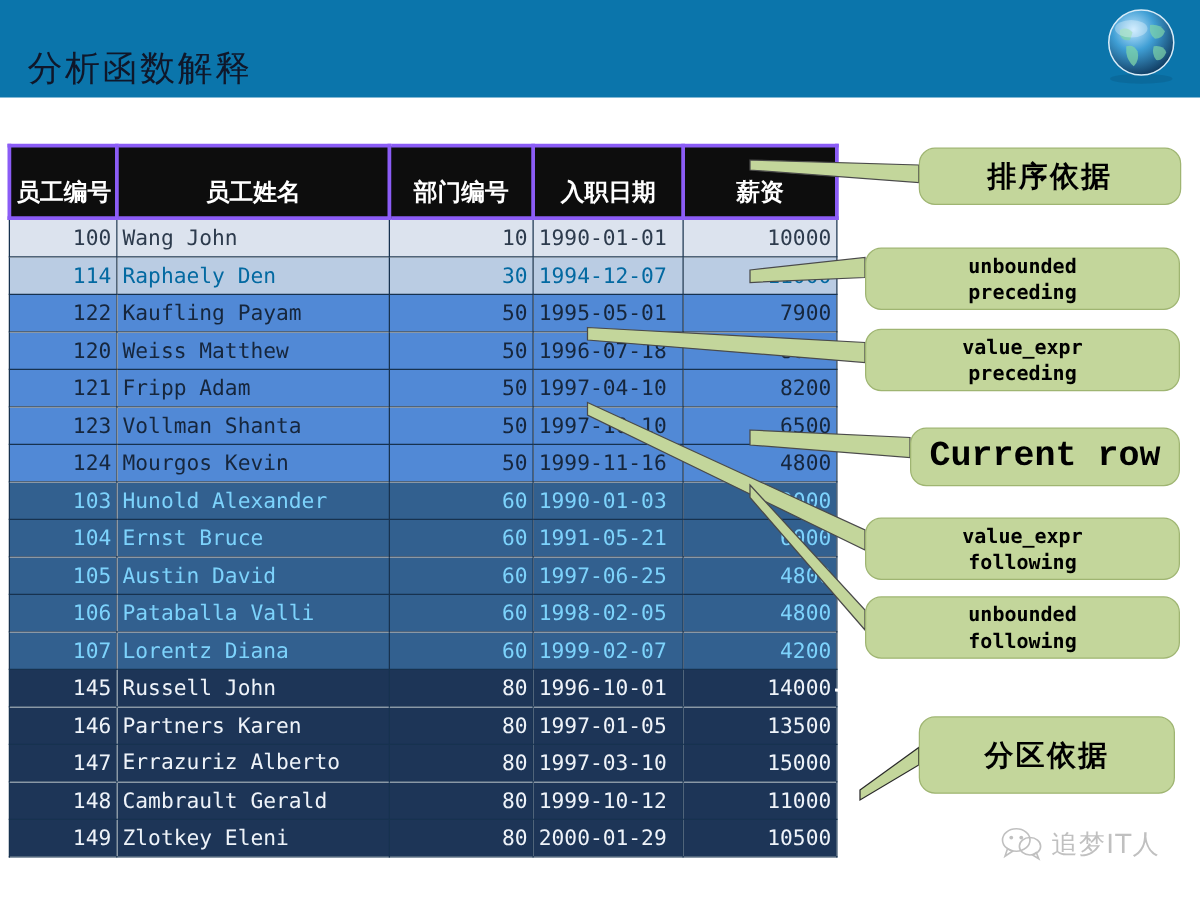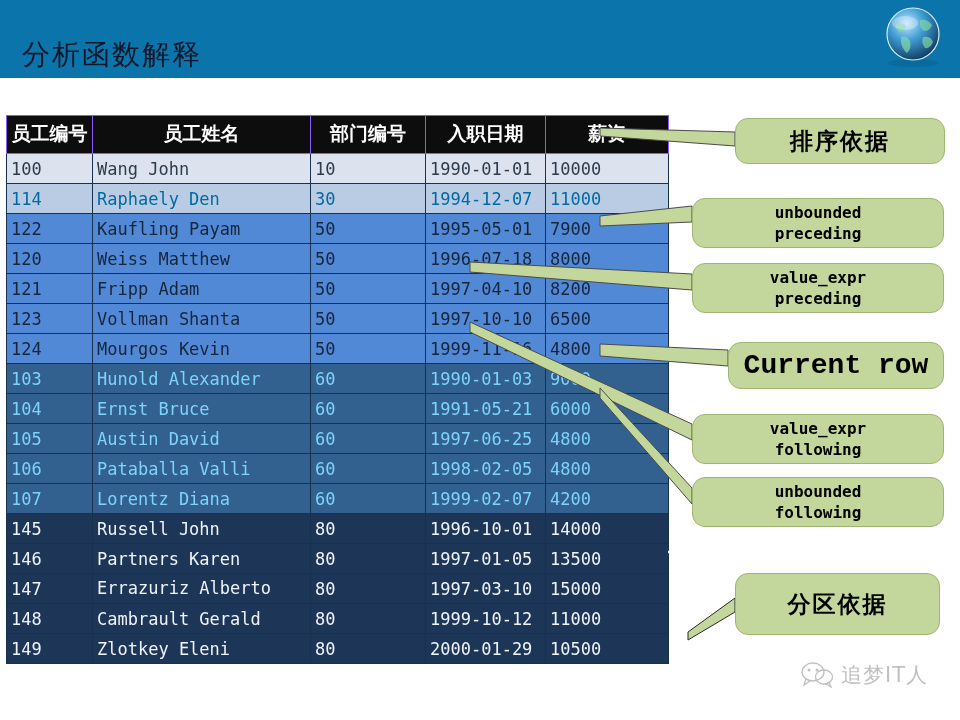--- a/index.html
+++ b/index.html
@@ -41,32 +41,32 @@
   #data-table col.c-name{width:218px;}
   #data-table col.c-dept{width:115px;}
   #data-table col.c-date{width:120px;}
   #data-table col.c-sal{width:123px;}
 
   #data-table thead th{
     background:#0d0d0d;color:#ffffff;
     font-family:"DejaVu Sans","Liberation Sans",sans-serif;
     font-size:19px;font-weight:bold;
     text-align:center;
-    padding:5px 4px 6px 4px;
-    border:1px solid #8b5cf6;
+    padding:23px 4px 6px 4px;
+    border:3px solid #8b5cf6;
     white-space:nowrap;
   }
   #data-table tbody td{
     border:1px solid #17324f;
     padding:3px 4px;
     height:23px;
     white-space:nowrap;
     overflow:hidden;
   }
-  td.num{text-align:left;margin-left:12px;}
+  td.num{text-align:right;margin-left:12px;}
   td.txt{text-align:left;}
   td.wrap{white-space:normal;line-height:1.12;}
 
   
   tr.g1 td{background:#dce3ee;color:#2d3b4d;}
   tr.g2 td{background:#bacce3;color:#0369a1;}
   tr.g50 td{background:#5189d6;color:#16263c;}
   tr.g60 td{background:#32608f;color:#7dd3fc;}
   tr.g80 td{background:#1d3557;color:#eef3f9;}
 

